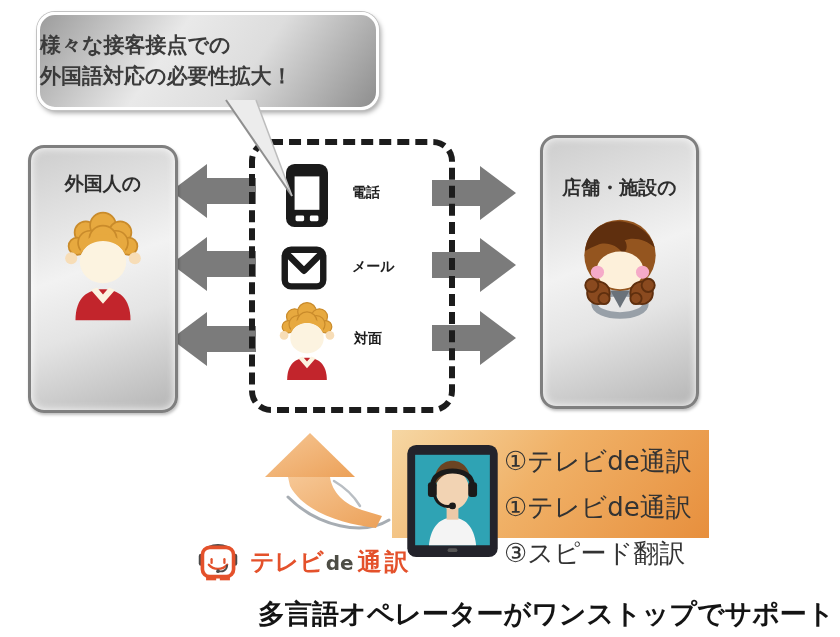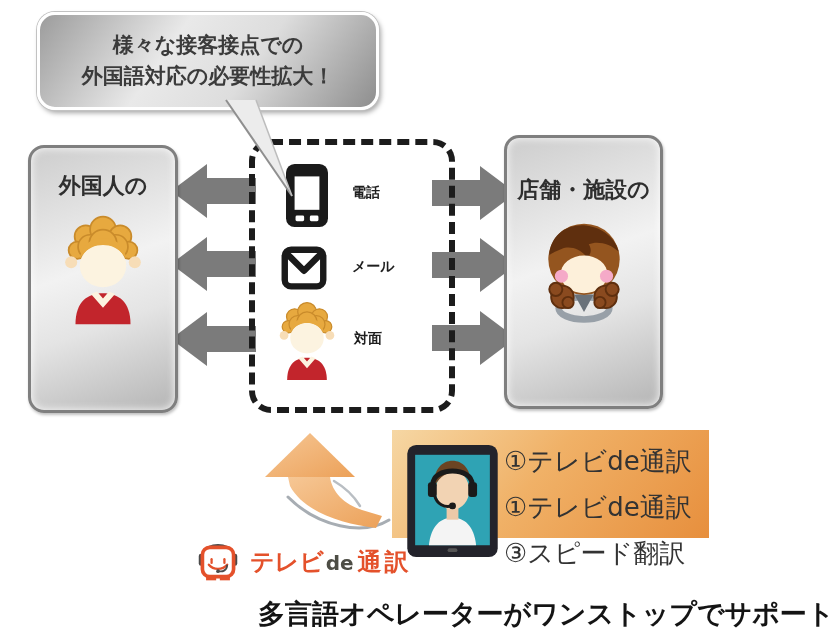--- a/index.html
+++ b/index.html
@@ -8,35 +8,35 @@
     font-family:"DejaVu Sans","Liberation Sans",sans-serif;
   }
   .abs{position:absolute;}
 
   
   .bubble{
     left:37px;top:12px;width:336px;height:92px;
     border:3px solid #ffffff;border-radius:18px;
     background:linear-gradient(125deg,#9c9c9c 0%,#e9e9e9 38%,#dddddd 62%,#8e8e8e 100%);
     box-shadow:0 0 0 1px #c2c2c2,2px 3px 5px rgba(0,0,0,.35);
-    display:flex;flex-direction:column;justify-content:center;align-items:center;
+    display:flex;flex-direction:column;justify-content:center;
     font-size:21px;font-weight:600;color:#3b3b3b;line-height:1.5;z-index:5;
   }
   .overlay-svg{left:0;top:0;width:840px;height:637px;z-index:6;pointer-events:none;}
 
   
   .panel{
     border:3px solid #7f7f7f;border-radius:16px;
     background:linear-gradient(160deg,#cdcdcd 0%,#f2f2f2 45%,#e4e4e4 65%,#b5b5b5 100%);
     box-shadow:inset 0 0 8px rgba(255,255,255,.95),1px 2px 3px rgba(0,0,0,.25);
     z-index:2;text-align:center;
   }
   .panel-left{left:28px;top:145px;width:144px;height:262px;}
-  .panel-right{left:504px;top:135px;width:153px;height:268px;border-radius:15px;}
-  .panel-title{font-size:22px;font-weight:600;color:#2e2e2e;line-height:1.45;}
+  .panel-right{left:540px;top:135px;width:153px;height:268px;}
+  .panel-title{font-size:19px;font-weight:600;color:#2e2e2e;line-height:1.45;}
   .panel-left .panel-title{margin-top:22px;}
   .panel-right .panel-title{margin-top:36px;}
   .panel svg{display:block;margin:12px auto 0;}
 
   
   .dashed-box{
     left:249px;top:139px;width:194px;height:262px;
     border:6px dashed #1c1c1c;border-radius:22px;z-index:3;background:transparent;
   }
 

